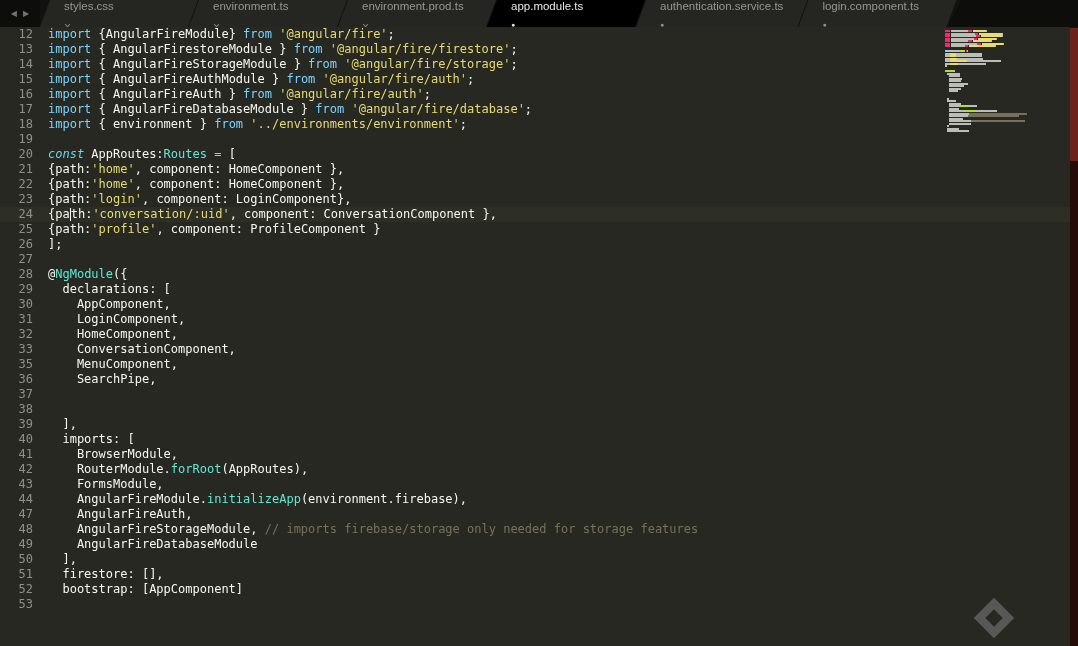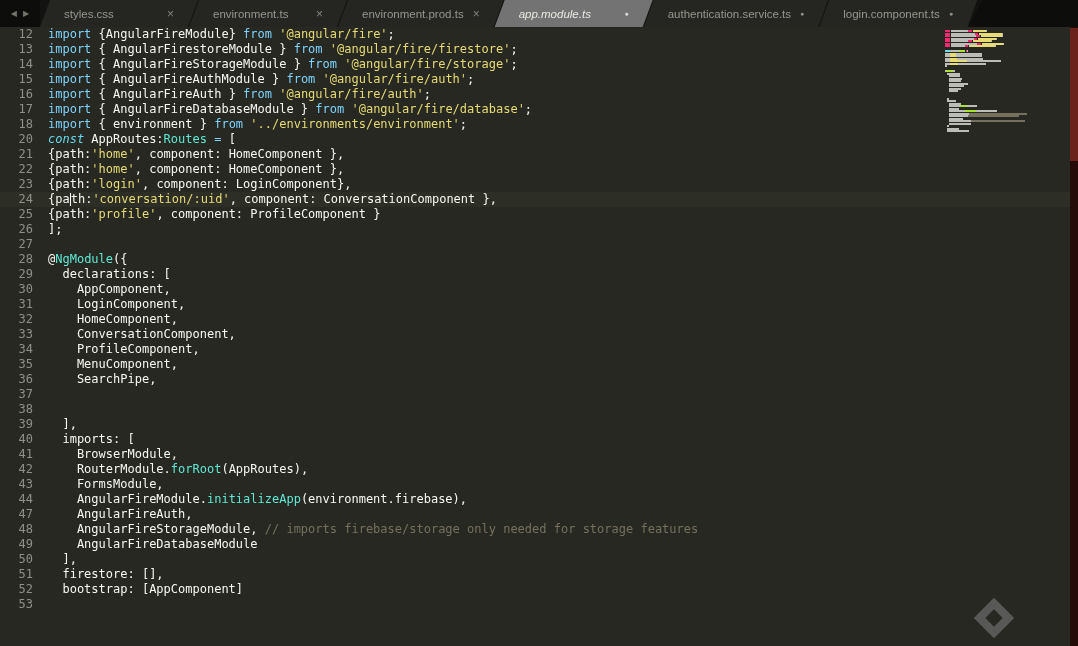--- a/index.html
+++ b/index.html
@@ -2,24 +2,24 @@
 <html><head>
 <meta charset="utf-8">
 <style>
   *{margin:0;padding:0;box-sizing:border-box;}
   html,body{width:1078px;height:646px;overflow:hidden;background:#272822;}
   .app{position:relative;width:1078px;height:646px;background:#272822;font-family:"Liberation Sans",sans-serif;}
 
   
   .tab-bar{position:absolute;top:0;left:0;right:0;height:27px;background:#121210;display:flex;align-items:stretch;overflow:hidden;}
   .nav-box{width:40px;display:flex;align-items:center;justify-content:center;gap:6px;background:#0d0d0b;color:#74746d;font-size:8px;flex-shrink:0;}
-  .tab{position:relative;display:flex;align-items:center;justify-content:space-between;gap:9px;padding:0 24px;min-width:158px;
+  .tab{position:relative;display:flex;justify-content:space-between;gap:9px;padding:0 24px;min-width:158px;
        font-size:11.5px;color:#97978f;background:#252521;margin-right:-9px;white-space:nowrap;
-       clip-path:polygon(10px 0,100% 0,calc(100% - 10px) 100%,0 100%);}
-  .tab.active{background:#737373;color:#e9e9e3;z-index:2;font-style:italic;}
+       clip-path:polygon(10px 0,100% 0,calc(100% - 10px) 100%,0 100%);flex-direction:column;}
+  .tab.active{background:#000000;color:#e9e9e3;z-index:2;}
   .tab-close{font-size:12px;color:#84847c;line-height:1;}
   .tab-dot{font-size:7px;color:#8f8f87;line-height:1;}
   .tab.active .tab-dot{color:#dcdcd6;}
   .tab-bar-end{flex:1;background:#0d0d0b;clip-path:polygon(14px 0,100% 0,100% 100%,0 100%);}
 
   
   .editor{position:absolute;top:27px;left:0;right:0;bottom:0;background:#272822;overflow:hidden;
           font-family:"DejaVu Sans Mono","Liberation Mono",monospace;font-size:12px;}
   .line{display:flex;height:15px;line-height:15px;}
   .line.active-line{background:#2d2e26;}
@@ -116,20 +116,24 @@
         </div>
         <div class="line">
           <span class="gutter">17</span>
           <span class="code"><span class="tok-kw">import</span><span class="tok-p"> { AngularFireDatabaseModule } </span><span class="tok-kw">from</span><span class="tok-p"> </span><span class="tok-str">'@angular/fire/database'</span><span class="tok-p">;</span></span>
         </div>
         <div class="line">
           <span class="gutter">18</span>
           <span class="code"><span class="tok-kw">import</span><span class="tok-p"> { environment } </span><span class="tok-kw">from</span><span class="tok-p"> </span><span class="tok-str">'../environments/environment'</span><span class="tok-p">;</span></span>
         </div>
         <div class="line">
+          <span class="gutter">19</span>
+          <span class="code"></span>
+        </div>
+        <div class="line">
           <span class="gutter">20</span>
           <span class="code"><span class="tok-type">const</span><span class="tok-p"> AppRoutes:</span><span class="tok-fn">Routes</span><span class="tok-p"> </span><span class="tok-kw">=</span><span class="tok-p"> [</span></span>
         </div>
         <div class="line">
           <span class="gutter">21</span>
           <span class="code"><span class="tok-p">{path:</span><span class="tok-str">'home'</span><span class="tok-p">, component: HomeComponent },</span></span>
         </div>
         <div class="line">
           <span class="gutter">22</span>
           <span class="code"><span class="tok-p">{path:</span><span class="tok-str">'home'</span><span class="tok-p">, component: HomeComponent },</span></span>
@@ -170,24 +174,20 @@
           <span class="gutter">31</span>
           <span class="code"><span class="tok-p">    LoginComponent,</span></span>
         </div>
         <div class="line">
           <span class="gutter">32</span>
           <span class="code"><span class="tok-p">    HomeComponent,</span></span>
         </div>
         <div class="line">
           <span class="gutter">33</span>
           <span class="code"><span class="tok-p">    ConversationComponent,</span></span>
-        </div>
-        <div class="line">
-          <span class="gutter">34</span>
-          <span class="code"><span class="tok-p">    ProfileComponent,</span></span>
         </div>
         <div class="line">
           <span class="gutter">35</span>
           <span class="code"><span class="tok-p">    MenuComponent,</span></span>
         </div>
         <div class="line">
           <span class="gutter">36</span>
           <span class="code"><span class="tok-p">    SearchPipe,</span></span>
         </div>
         <div class="line">

